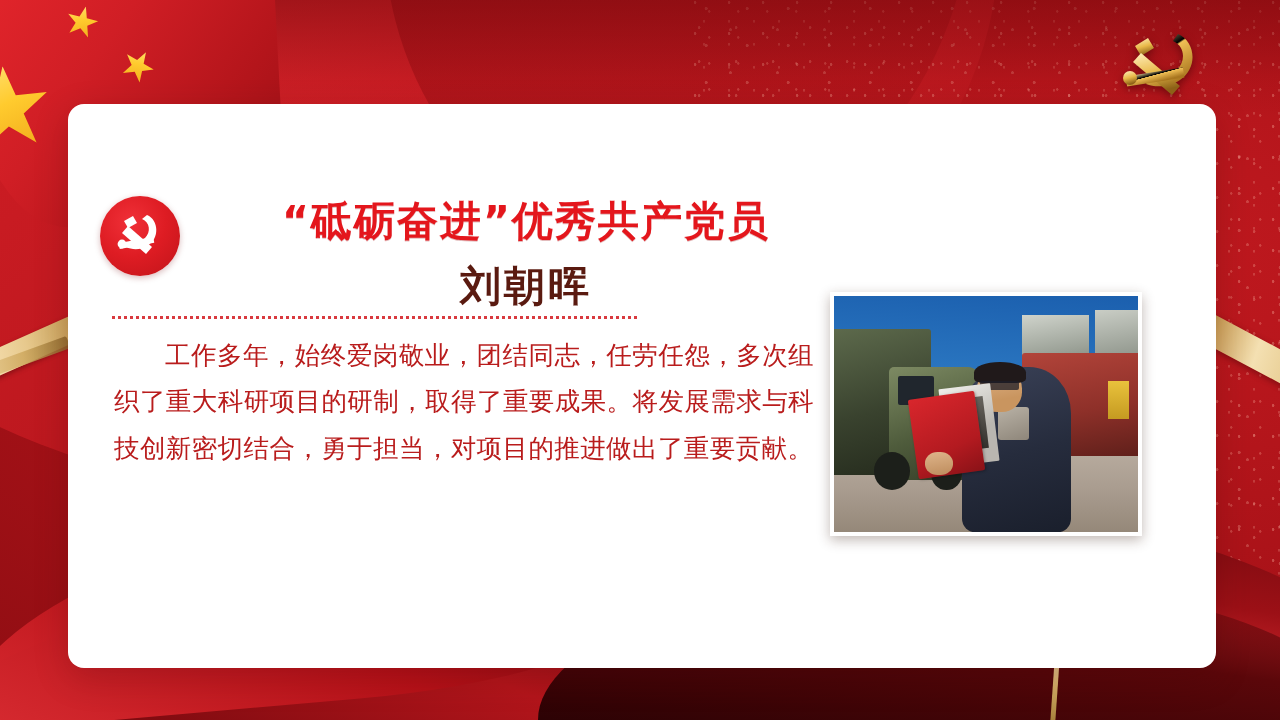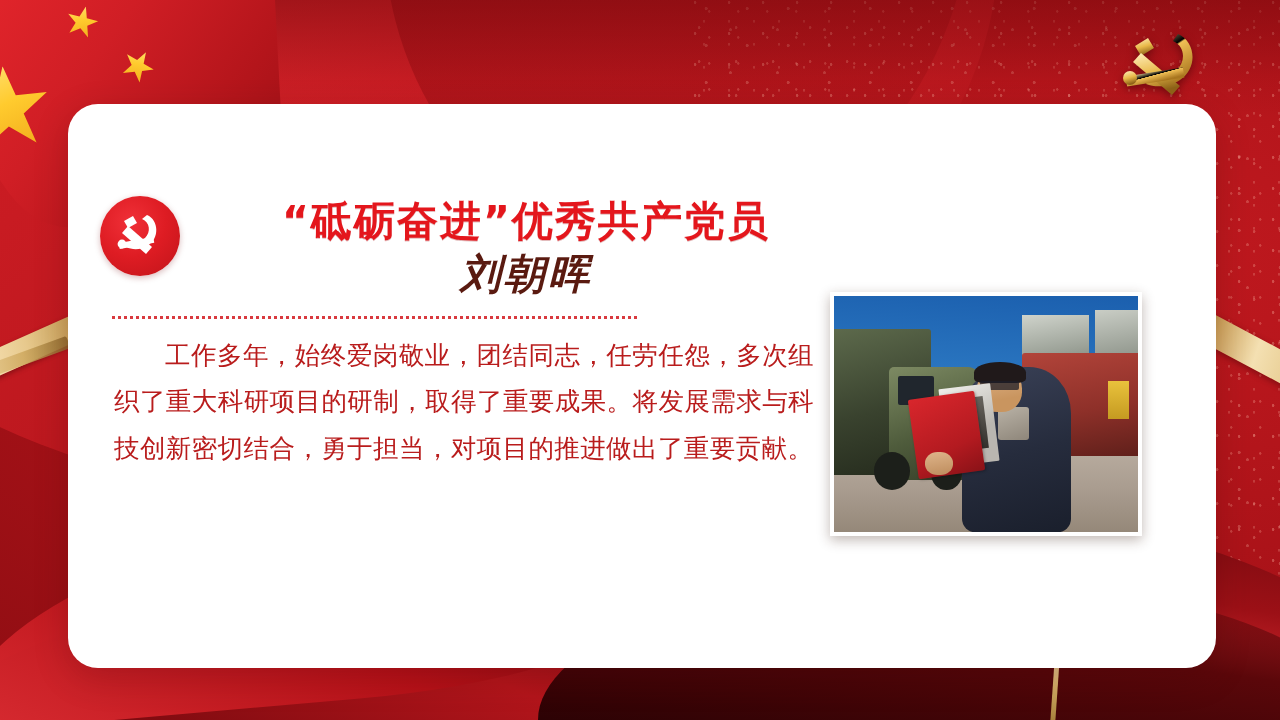--- a/index.html
+++ b/index.html
@@ -125,21 +125,21 @@
 
   
   .emblem-gold{
     position:absolute;left:1108px;top:26px;width:106px;height:78px;
     filter:drop-shadow(0 3px 4px rgba(70,4,6,.6));
   }
 
   
   .card{
     position:absolute;left:68px;top:104px;width:1148px;height:564px;
-    background:#ffffff;border-radius:30px;
+    background:#ffffff;border-radius:16px;
     box-shadow:0 10px 34px rgba(70,4,8,.22);
   }
 
   
   .badge{
     position:absolute;left:32px;top:92px;width:80px;height:80px;border-radius:50%;
     background:radial-gradient(circle at 38% 32%,#f03038 0%,#de1c23 48%,#c0141a 100%);
     box-shadow:0 2px 6px rgba(120,10,14,.28);
   }
   .badge svg{position:absolute;left:14px;top:14px;width:52px;height:52px;}
@@ -147,21 +147,21 @@
   .title-wrap{position:absolute;left:128px;top:92px;width:660px;text-align:center;}
   .title-main{
     font-family:"DejaVu Sans","Liberation Sans",sans-serif;
     font-size:41px;font-weight:bold;color:#e4161c;
     letter-spacing:2px;line-height:1.22;white-space:nowrap;
     text-shadow:0 1px 0 rgba(150,10,14,.28);
   }
   .title-sub{
     font-family:"DejaVu Sans","Liberation Sans",sans-serif;
     font-size:41px;font-weight:bold;color:#5a1a10;
-    letter-spacing:3px;line-height:1.18;margin-top:4px;font-style:italic;
+    letter-spacing:3px;line-height:1.18;margin-top:16px;
   }
 
   .dotted{
     position:absolute;left:44px;top:212px;width:528px;height:3px;
     background-image:repeating-linear-gradient(90deg,#d93a3f 0 3px,rgba(255,255,255,0) 3px 6px);
   }
 
   
   .body-text{
     position:absolute;left:46px;top:228px;width:700px;

